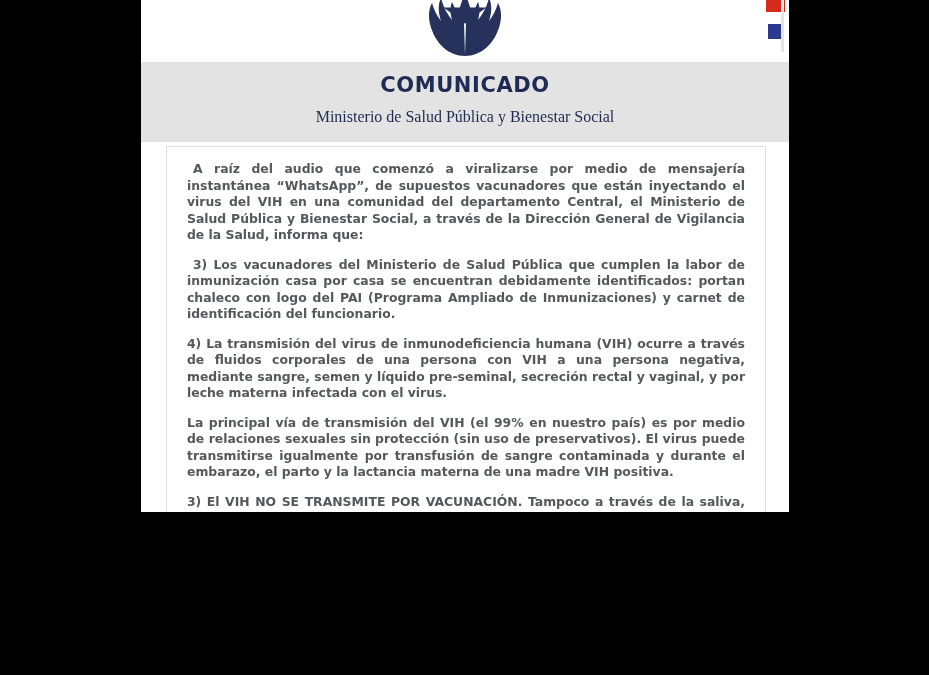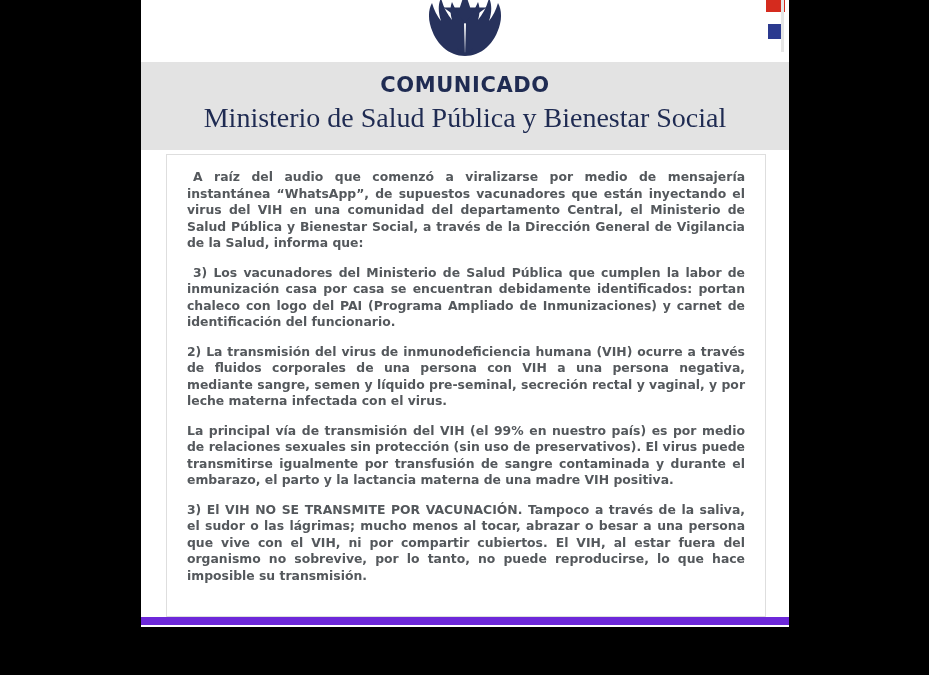--- a/index.html
+++ b/index.html
@@ -20,22 +20,22 @@
     height: 675px;
     background: #000000;
   }
 
   
   .doc {
     position: absolute;
     left: 141px;
     top: 0;
     width: 648px;
-    height: 627px;
-    background: #6d28d9;
+    height: 512px;
+    background: #14532d;
     overflow: hidden;
   }
 
   
   .header-top {
     position: relative;
     height: 62px;
     background: #ffffff;
   }
 
@@ -89,23 +89,23 @@
   }
   .comunicado {
     font-family: "DejaVu Sans", sans-serif;
     font-weight: bold;
     font-size: 21px;
     letter-spacing: 0.6px;
     color: #1f2b52;
     line-height: 1.1;
   }
   .subtitle {
-    margin-top: 5px;
+    margin-top: 11px;
     font-family: "Liberation Serif", serif;
-    font-size: 28px;
+    font-size: 16px;
     color: #1f2b52;
     line-height: 1.15;
   }
 
   
   .card-wrap {
     padding: 4px 23px 0 25px;
     background: #ffffff;
   }
   .card {
@@ -204,21 +204,21 @@
 
     <div class="header-band">
       <div class="comunicado">COMUNICADO</div>
       <div class="subtitle">Ministerio de Salud Pública y Bienestar Social</div>
     </div>
 
     <div class="card-wrap">
       <div class="card">
         <p class="para indent">A raíz del audio que comenzó a viralizarse por medio de mensajería instantánea “WhatsApp”, de supuestos vacunadores que están inyectando el virus del VIH en una comunidad del departamento Central, el Ministerio de Salud Pública y Bienestar Social, a través de la Dirección General de Vigilancia de la Salud, informa que:</p>
         <p class="para indent">3) Los vacunadores del Ministerio de Salud Pública que cumplen la labor de inmunización casa por casa se encuentran debidamente identificados: portan chaleco con logo del PAI (Programa Ampliado de Inmunizaciones) y carnet de identificación del funcionario.</p>
-        <p class="para">2) La transmisión del virus de inmunodeficiencia humana (VIH) ocurre a través de fluidos corporales de una persona con VIH a una persona negativa, mediante sangre, semen y líquido pre-seminal, secreción rectal y vaginal, y por leche materna infectada con el virus.</p>
+        <p class="para">4) La transmisión del virus de inmunodeficiencia humana (VIH) ocurre a través de fluidos corporales de una persona con VIH a una persona negativa, mediante sangre, semen y líquido pre-seminal, secreción rectal y vaginal, y por leche materna infectada con el virus.</p>
         <p class="para">La principal vía de transmisión del VIH (el 99% en nuestro país) es por medio de relaciones sexuales sin protección (sin uso de preservativos). El virus puede transmitirse igualmente por transfusión de sangre contaminada y durante el embarazo, el parto y la lactancia materna de una madre VIH positiva.</p>
         <p class="para">3) El VIH NO SE TRANSMITE POR VACUNACIÓN. Tampoco a través de la saliva, el sudor o las lágrimas; mucho menos al tocar, abrazar o besar a una persona que vive con el VIH, ni por compartir cubiertos. El VIH, al estar fuera del organismo no sobrevive, por lo tanto, no puede reproducirse, lo que hace imposible su transmisión.</p>
       </div>
     </div>
 
     <div class="footer">
       <div class="f-left">
         <div class="seal">
           
           

